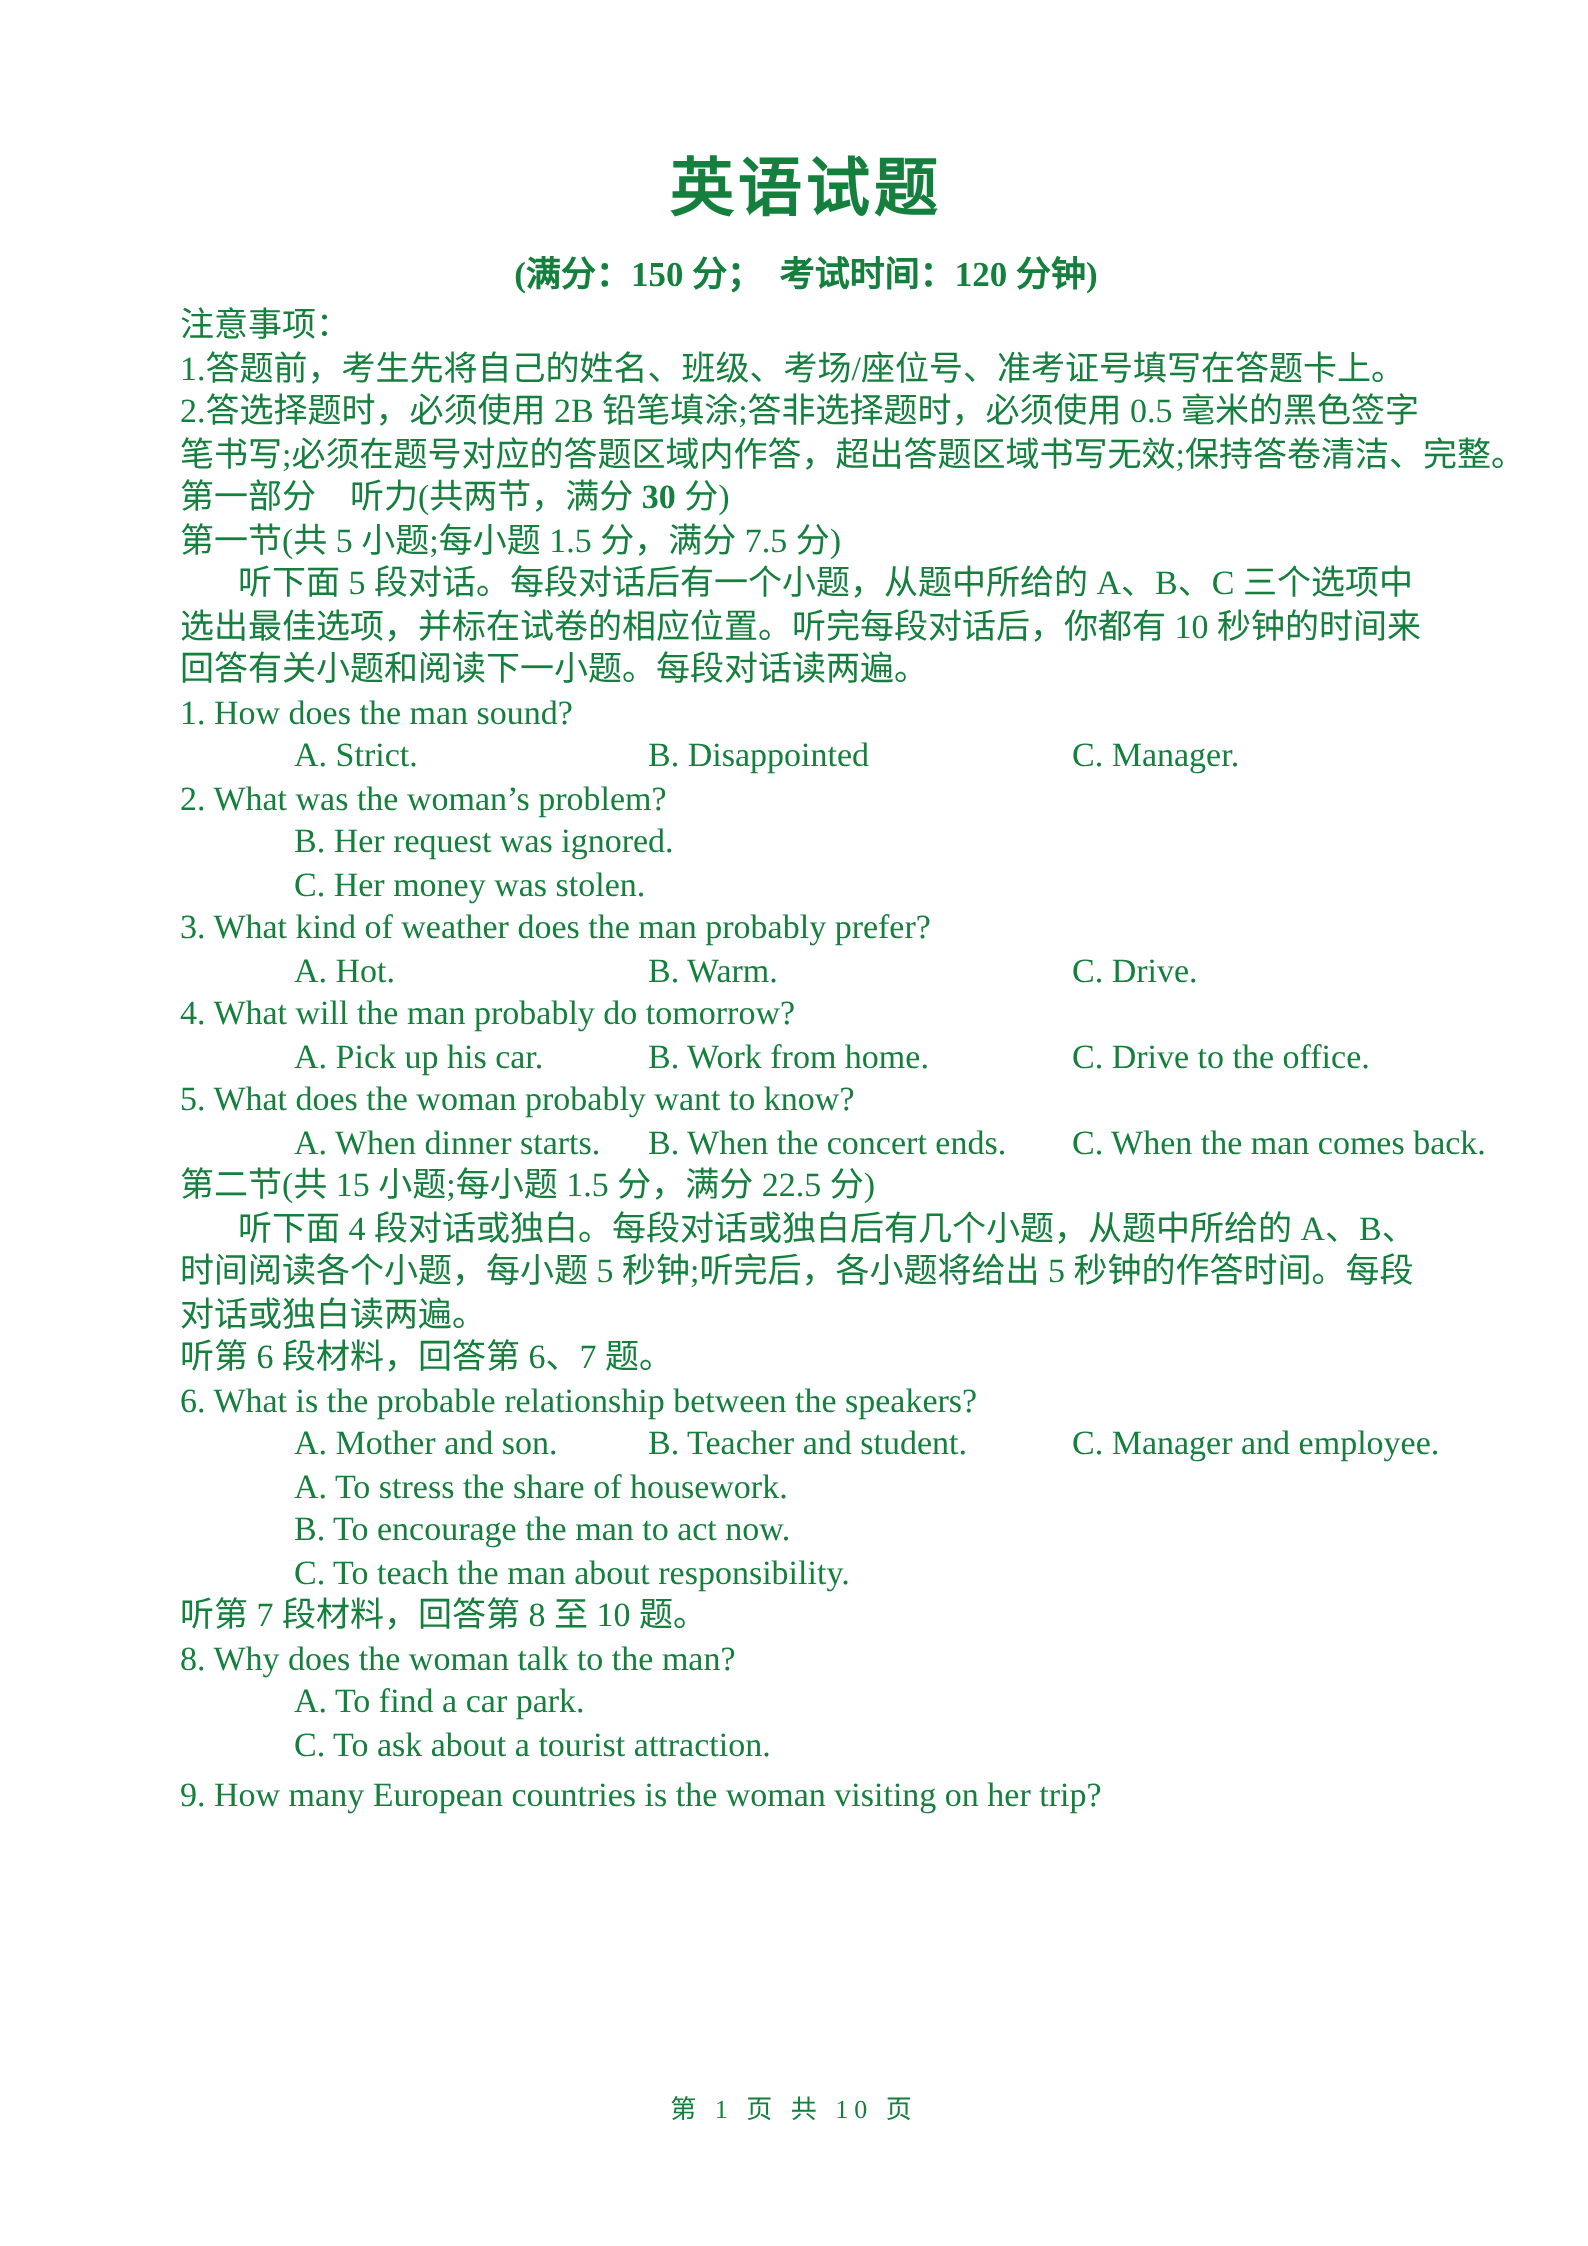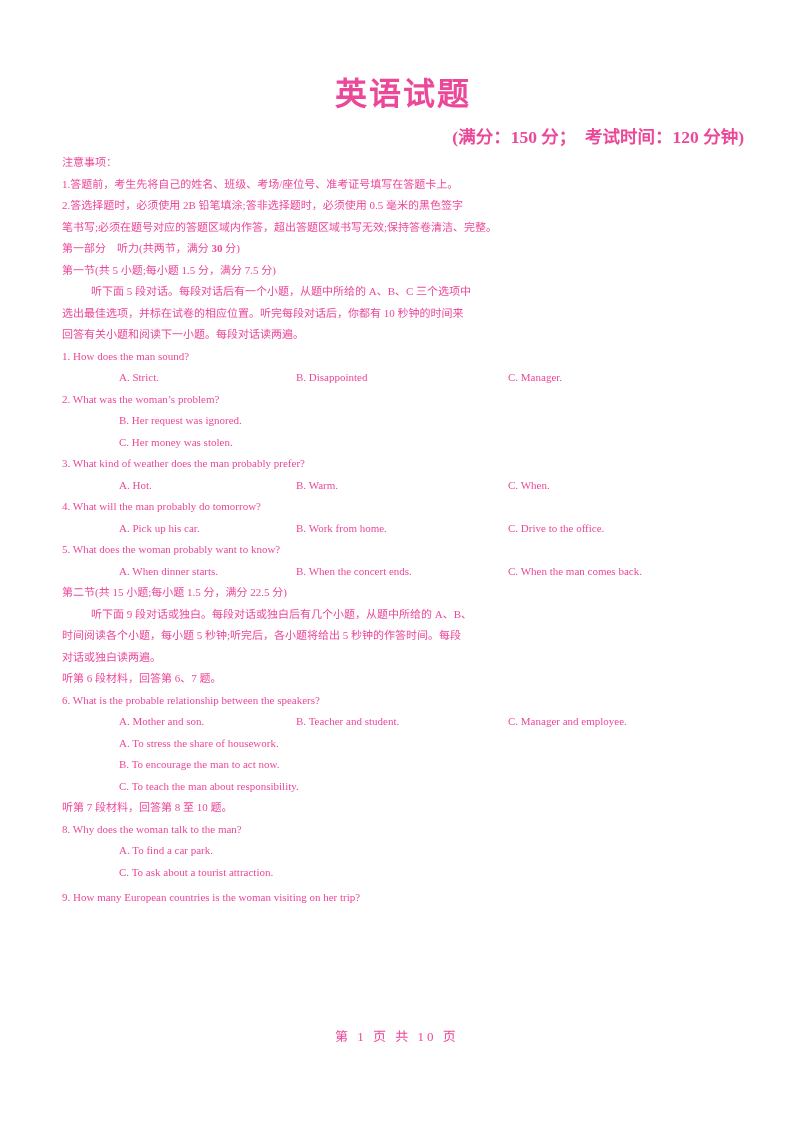--- a/index.html
+++ b/index.html
@@ -1,62 +1,63 @@
 <!DOCTYPE html>
 <html lang="zh-CN"><head>
 <meta charset="utf-8">
 <style>
   * { box-sizing: border-box; }
   html, body { margin: 0; padding: 0; background: #ffffff; }
   .page {
     width: 794px;
     height: 1123px;
     background: #ffffff;
-    color: #ec4899;
+    color: #15803d;
     position: relative;
     overflow: hidden;
     margin: 0 auto;
     font-family: "Liberation Serif", "DejaVu Serif", serif;
   }
   .content { padding: 74px 50px 0 62px; }
   .exam-title {
     margin: 0;
     text-align: center;
     font-size: 32px;
     line-height: 40px;
     font-weight: 700;
     letter-spacing: 2px;
   }
   .exam-subtitle {
     margin-top: 12px;
-    text-align: right;
+    text-align: center;
     font-size: 17.5px;
     line-height: 22px;
     font-weight: 700;
   }
   .body-text {
     margin-top: 4px;
-    font-size: 11px;
+    font-size: 17px;
     line-height: 21.5px;
+    margin-left: 28px;
   }
   .ln { white-space: nowrap; }
   .ind { padding-left: 29px; }
   .b { font-weight: 700; }
   .opts { display: flex; padding-left: 57px; white-space: nowrap; }
   .opts .o1 { flex: 0 0 177px; }
   .opts .o2 { flex: 0 0 212px; }
   .opts .o3 { flex: 1 1 auto; }
   .opts.wide .o1 { flex: 0 0 211px; }
   .opts.wide .o2 { flex: 0 0 178px; }
   .stack { padding-left: 57px; white-space: nowrap; }
   .gap-top { margin-top: 4px; }
   .page-footer {
     position: absolute;
     left: 0; right: 0;
-    bottom: 78px;
+    bottom: 60px;
     text-align: center;
     font-size: 13px;
     letter-spacing: 3px;
   }
 </style>
 </head>
 <body>
 
 <div class="page">
   <div class="content">
@@ -86,39 +87,39 @@
       </div>
 
       <div class="ln">2. What was the woman’s problem?</div>
       <div class="stack">B. Her request was ignored.</div>
       <div class="stack">C. Her money was stolen.</div>
 
       <div class="ln">3. What kind of weather does the man probably prefer?</div>
       <div class="opts">
         <span class="o1">A. Hot.</span>
         <span class="o2">B. Warm.</span>
-        <span class="o3">C. When.</span>
+        <span class="o3">C. Drive.</span>
       </div>
 
       <div class="ln">4. What will the man probably do tomorrow?</div>
       <div class="opts">
         <span class="o1">A. Pick up his car.</span>
         <span class="o2">B. Work from home.</span>
         <span class="o3">C. Drive to the office.</span>
       </div>
 
       <div class="ln">5. What does the woman probably want to know?</div>
       <div class="opts">
         <span class="o1">A. When dinner starts.</span>
         <span class="o2">B. When the concert ends.</span>
         <span class="o3">C. When the man comes back.</span>
       </div>
 
       <div class="ln">第二节(共 15 小题;每小题 1.5 分，满分 22.5 分)</div>
-      <div class="ln ind">听下面 9 段对话或独白。每段对话或独白后有几个小题，从题中所给的 A、B、</div>
+      <div class="ln ind">听下面 4 段对话或独白。每段对话或独白后有几个小题，从题中所给的 A、B、</div>
       <div class="ln">时间阅读各个小题，每小题 5 秒钟;听完后，各小题将给出 5 秒钟的作答时间。每段</div>
       <div class="ln">对话或独白读两遍。</div>
 
       <div class="ln">听第 6 段材料，回答第 6、7 题。</div>
 
       <div class="ln">6. What is the probable relationship between the speakers?</div>
       <div class="opts">
         <span class="o1">A. Mother and son.</span>
         <span class="o2">B. Teacher and student.</span>
         <span class="o3">C. Manager and employee.</span>

